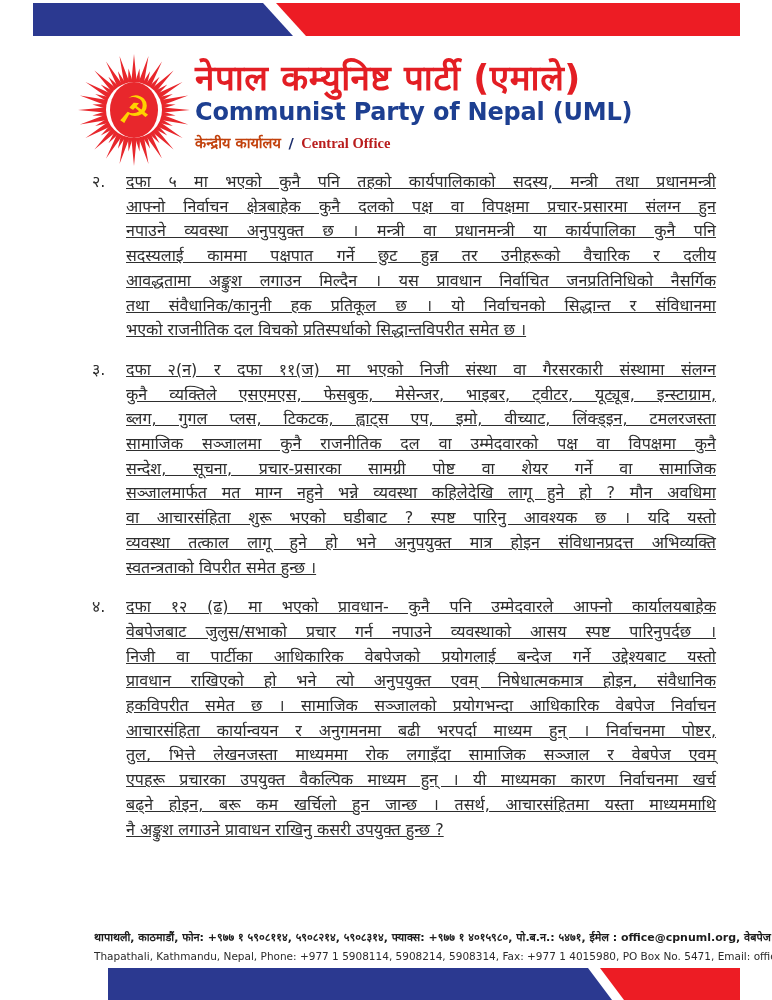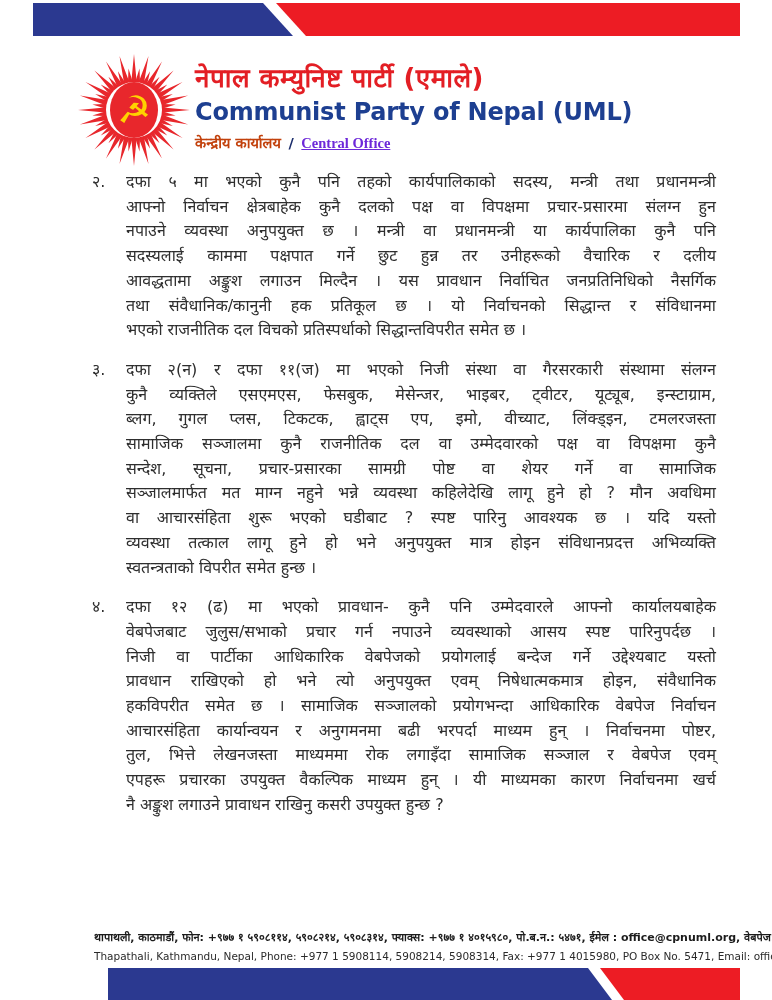--- a/index.html
+++ b/index.html
@@ -12,40 +12,40 @@
   #band-top{top:0;}
   #band-bottom{top:965px;}
   .band-blue{fill:#2b3990;}
   .band-red{fill:#ed1c24;}
 
   #logo{position:absolute;left:77px;top:53px;width:114px;height:114px;}
   #logo text{font-family:"DejaVu Sans",sans-serif;}
 
   #header-text{position:absolute;left:195px;top:60px;width:560px;}
   #title-nepali{
-    color:#e31e24;font-weight:bold;font-size:26px;line-height:36px;
+    color:#e31e24;font-weight:bold;font-size:35px;line-height:36px;
     letter-spacing:0.5px;white-space:nowrap;
   }
   #title-english{
     color:#1d3f91;font-weight:bold;font-size:24px;line-height:32px;
     white-space:nowrap;letter-spacing:-0.2px;
   }
   #office-line{margin-top:4px;font-size:14.5px;white-space:nowrap;}
   #office-nepali{color:#c2410c;font-weight:bold;}
   #office-sep{color:#1a2c6b;font-weight:bold;padding:0 3px;}
-  #office-english{color:#6d28d9;font-weight:bold;font-family:"Liberation Serif","DejaVu Serif",serif;text-decoration:underline;}
+  #office-english{color:#b91c1c;font-weight:bold;font-family:"Liberation Serif","DejaVu Serif",serif;}
 
   #body-paragraphs{
     position:absolute;left:92px;top:170px;width:624px;
     color:#2e2e2e;font-size:16px;line-height:24.7px;
   }
   .para{display:flex;margin-bottom:15px;}
   .pnum{flex:0 0 34px;}
   .plines{flex:1 1 auto;min-width:0;}
-  .pline{text-align:justify;text-align-last:justify;}
+  .pline{text-align:justify;text-align-last:justify;text-decoration:underline;}
   .pline.last{text-align-last:left;}
 
   #footer{position:absolute;left:94px;top:928px;width:678px;overflow:hidden;}
   #footer-nepali{
     font-size:11px;font-weight:bold;color:#1c1c1c;white-space:nowrap;line-height:19px;
   }
   #footer-english{
     font-size:10.5px;color:#2a2a2a;white-space:nowrap;line-height:19px;
   }
 </style>
@@ -106,20 +106,21 @@
       <div class="pnum">४.</div>
       <div class="plines">
         <div class="pline">दफा १२ (ढ) मा भएको प्रावधान- कुनै पनि उम्मेदवारले आफ्नो कार्यालयबाहेक</div>
         <div class="pline">वेबपेजबाट जुलुस/सभाको प्रचार गर्न नपाउने व्यवस्थाको आसय स्पष्ट पारिनुपर्दछ ।</div>
         <div class="pline">निजी वा पार्टीका आधिकारिक वेबपेजको प्रयोगलाई बन्देज गर्ने उद्देश्यबाट यस्तो</div>
         <div class="pline">प्रावधान राखिएको हो भने त्यो अनुपयुक्त एवम् निषेधात्मकमात्र होइन, संवैधानिक</div>
         <div class="pline">हकविपरीत समेत छ । सामाजिक सञ्जालको प्रयोगभन्दा आधिकारिक वेबपेज निर्वाचन</div>
         <div class="pline">आचारसंहिता कार्यान्वयन र अनुगमनमा बढी भरपर्दा माध्यम हुन् । निर्वाचनमा पोष्टर,</div>
         <div class="pline">तुल, भित्ते लेखनजस्ता माध्यममा रोक लगाइँदा सामाजिक सञ्जाल र वेबपेज एवम्</div>
         <div class="pline">एपहरू प्रचारका उपयुक्त वैकल्पिक माध्यम हुन् । यी माध्यमका कारण निर्वाचनमा खर्च</div>
+        <div class="pline">बढ्ने होइन, बरू कम खर्चिलो हुन जान्छ । तसर्थ, आचारसंहितमा यस्ता माध्यममाथि</div>
         <div class="pline last">नै अङ्कुश लगाउने प्रावाधन राखिनु कसरी उपयुक्त हुन्छ ?</div>
       </div>
     </div>
   </div>
 
 <div id="footer">
   <div id="footer-nepali">थापाथली, काठमाडौं, फोन: +९७७ १ ५९०८११४, ५९०८२१४, ५९०८३१४, फ्याक्स: +९७७ १ ४०१५९८०, पो.ब.न.: ५४७१, ईमेल : office@cpnuml.org, वेबपेज: www</div>
   <div id="footer-english">Thapathali, Kathmandu, Nepal, Phone: +977 1 5908114, 5908214, 5908314, Fax: +977 1 4015980, PO Box No. 5471, Email: office@cpnuml.org, Website: www</div>
 </div>
 

